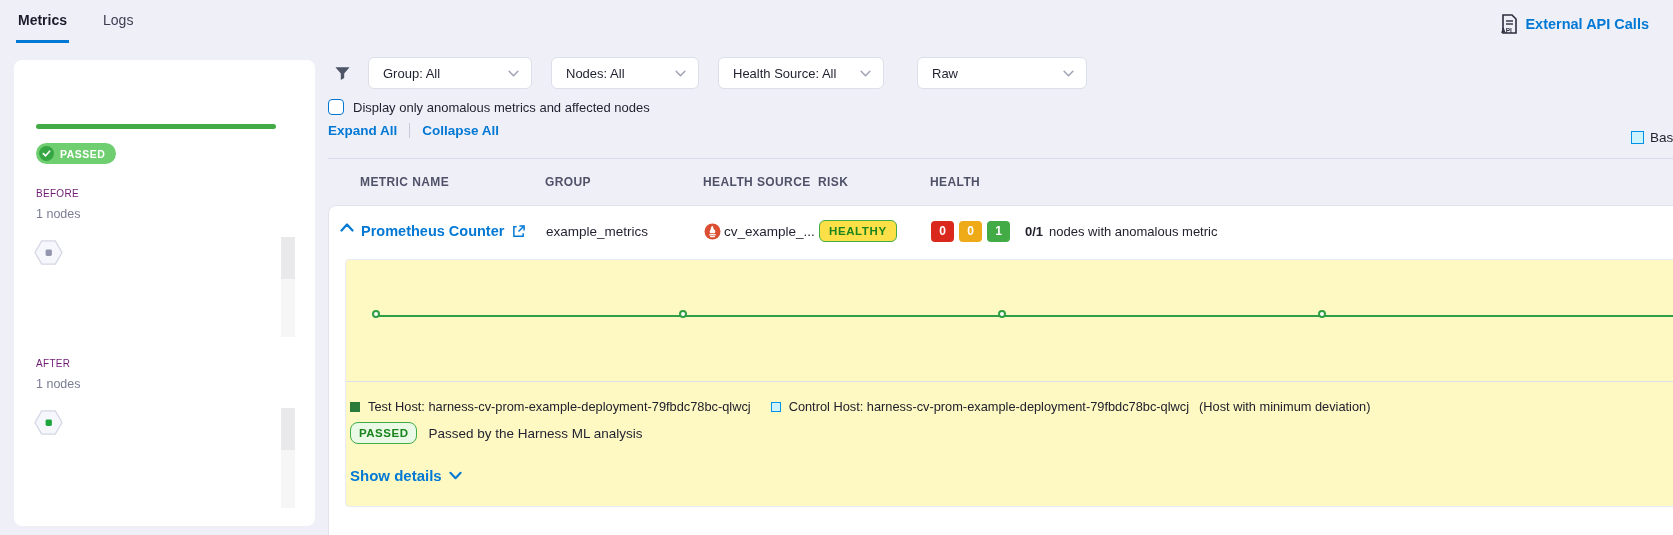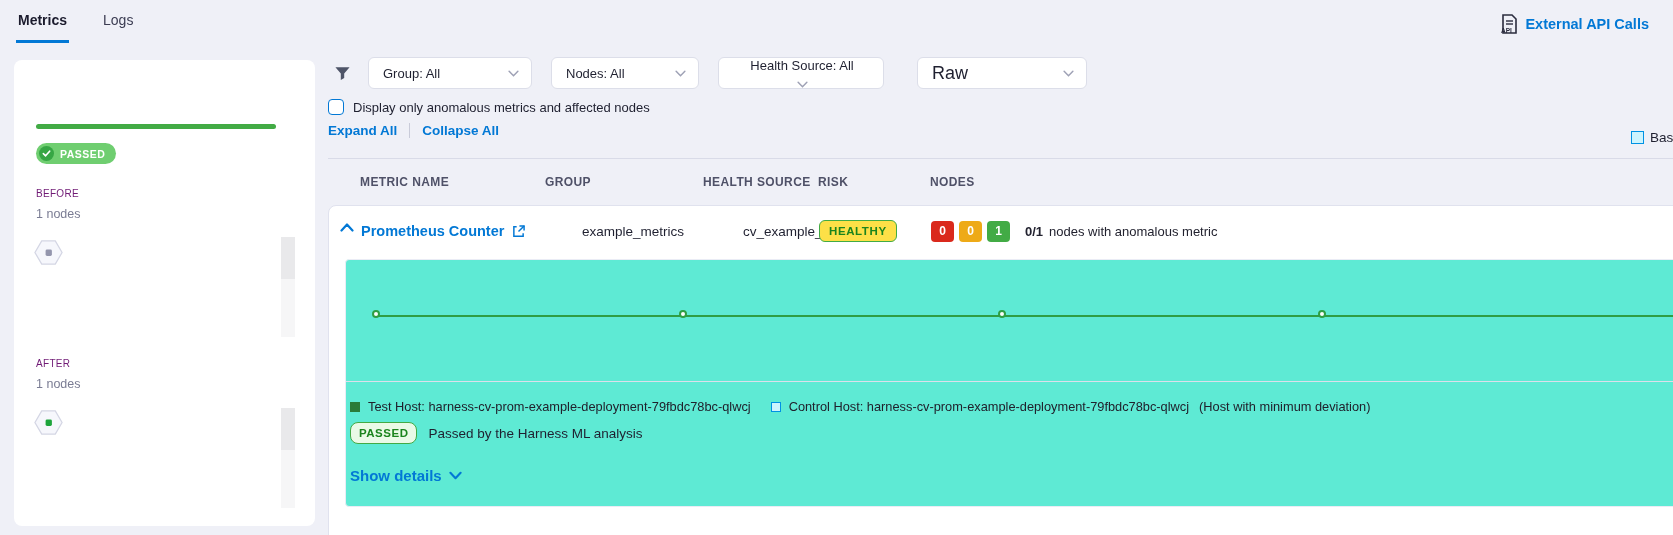--- a/index.html
+++ b/index.html
@@ -29,51 +29,51 @@
   .hex { position:absolute; left:19px; width:31px; height:31px; }
   .scroll-track { position:absolute; left:267px; width:14px; background:#f6f6f7; }
   .scroll-thumb { width:100%; height:42%; background:#e9e9eb; }
   
   .main { position:absolute; left:328px; top:0; right:0; bottom:0; }
   .filter-row { position:absolute; left:4px; top:57px; display:flex; align-items:center; }
   .funnel { margin-right:17px; margin-left:2px; }
   .dd { height:32px; background:#fff; border:1px solid #dcdee9; border-radius:6px; display:flex; align-items:center; justify-content:space-between; padding:0 12px 0 14px; margin-right:19px; cursor:pointer; }
   .dd span { font-size:13px; font-weight:500; color:#1f2030; }
   .dd.raw { width:170px; margin-left:14px; }
-  .dd.raw span { font-size:18px; font-weight:400; }
-  .dd1 { width:164px; } .dd2 { width:148px; } .dd3 { width:166px;flex-direction:column; }
+  .dd.raw span { font-size:13px; font-weight:400; }
+  .dd1 { width:164px; } .dd2 { width:148px; } .dd3 { width:166px; }
   .chk-row { position:absolute; left:0; top:99px; display:flex; align-items:center; gap:9px; }
   .checkbox { width:16px; height:16px; border:1.6px solid #0278d5; border-radius:4px; background:#fff; cursor:pointer; }
   .chk-row label { font-size:13px; color:#1f2030; }
   .links-row { position:absolute; left:0; top:123px; display:flex; align-items:center; gap:12px; }
   .tlink { color:#0278d5; font-size:13.5px; font-weight:bold; cursor:pointer; }
   .vdiv { width:1px; height:15px; background:#c9cbd9; }
   .baseline { position:absolute; left:1303px; top:130px; display:flex; align-items:center; gap:6px; white-space:nowrap; }
   .baseline .sq { width:13px; height:13px; background:#cdf4fe; border:1.6px solid #0092e4; }
   .baseline span { font-size:13.5px; color:#1f2030; }
   .hdr-sep { position:absolute; left:0; right:0; top:158px; height:1px; background:#d9dbe8; }
   .cols { display:grid; grid-template-columns:185px 158px 115px 112px 1fr; align-items:center; }
   .thead { position:absolute; left:0; right:0; top:159px; height:46px; padding-left:32px; }
   .th { font-size:12px; font-weight:bold; color:#4f5168; letter-spacing:.4px; }
   
   .row-card { position:absolute; left:0; right:-2px; top:205px; bottom:-10px; background:#fff; border:1px solid #e0e2ee; border-radius:8px 0 0 0; overflow:hidden; }
   .row-head { position:relative; height:50px; padding-left:32px; }
   .chev-up { position:absolute; left:11px; top:17px; cursor:pointer; }
   .metric-link { display:flex; align-items:center; gap:8px; cursor:pointer; }
   .metric-link span { color:#0278d5; font-size:14.5px; font-weight:bold; }
-  .cell-txt { font-size:13.5px; color:#1f2030;margin-left:36px; }
+  .cell-txt { font-size:13.5px; color:#1f2030; }
   .hs-cell { display:flex; align-items:center; gap:3px; }
   .healthy-badge { display:inline-block; border:1.5px solid #42ab45; color:#1b841d; border-radius:6px; background:#fde047; font-size:11.5px; font-weight:bold; letter-spacing:.6px; padding:4px 9px; }
   .nodes-cell { display:flex; align-items:center; }
   .cnt { width:23px; height:21px; border-radius:4px; color:#fff; font-size:12px; font-weight:bold; display:flex; align-items:center; justify-content:center; margin-right:5px; }
   .cnt.red { background:#da291c; } .cnt.orange { background:#eeaa17; } .cnt.green { background:#42ab45; }
   .ratio { font-size:13px; font-weight:bold; margin:0 6px 0 10px; }
   .nodes-sum { font-size:13px; }
   
-  .panel { position:absolute; left:16px; right:0; top:53px; height:248px; background:#5eead4; border:1px solid #eaecf5; border-radius:4px 0 0 4px; }
+  .panel { position:absolute; left:16px; right:0; top:53px; height:248px; background:#fef9c3; border:1px solid #eaecf5; border-radius:4px 0 0 4px; }
   .chart-line { position:absolute; top:55px; height:2px; background:#2f9e44; right:0; }
   .marker { position:absolute; top:50px; width:8px; height:8px; border:2px solid #2f9e44; background:#fdfdfd; border-radius:50%; }
   .axis { position:absolute; left:0; right:0; top:121px; height:1px; background:#dcdfeb; }
   .legend { position:absolute; left:4px; top:139px; display:flex; align-items:center; gap:20px; white-space:nowrap; }
   .leg-item { display:flex; align-items:center; gap:8px; }
   .leg-sw { width:10px; height:10px; }
   .leg-sw.test { background:#2a7b39; }
   .leg-sw.control { background:#cdf4fe; border:1.6px solid #0092e4; }
   .legend span { font-size:12.8px; color:#20212c; }
   .leg-suffix { margin-left:2px; }
@@ -181,21 +181,21 @@
     <span>Base</span>
   </div>
 
   <div class="hdr-sep"></div>
 
   <div class="thead cols">
     <div class="th">METRIC NAME</div>
     <div class="th">GROUP</div>
     <div class="th">HEALTH SOURCE</div>
     <div class="th">RISK</div>
-    <div class="th">NODES</div>
+    <div class="th">HEALTH</div>
   </div>
 
   <div class="row-card">
     <div class="row-head cols">
       <svg class="chev-up" width="14" height="9" viewBox="0 0 14 9">
           <polyline points="1.5,7.5 7,1.5 12.5,7.5" fill="none" stroke="#0278d5" stroke-width="2.2" stroke-linecap="round" stroke-linejoin="round"></polyline>
         </svg>
       <div class="metric-link">
         <span>Prometheus Counter</span>
         <svg width="13" height="13" viewBox="0 0 14 14">

